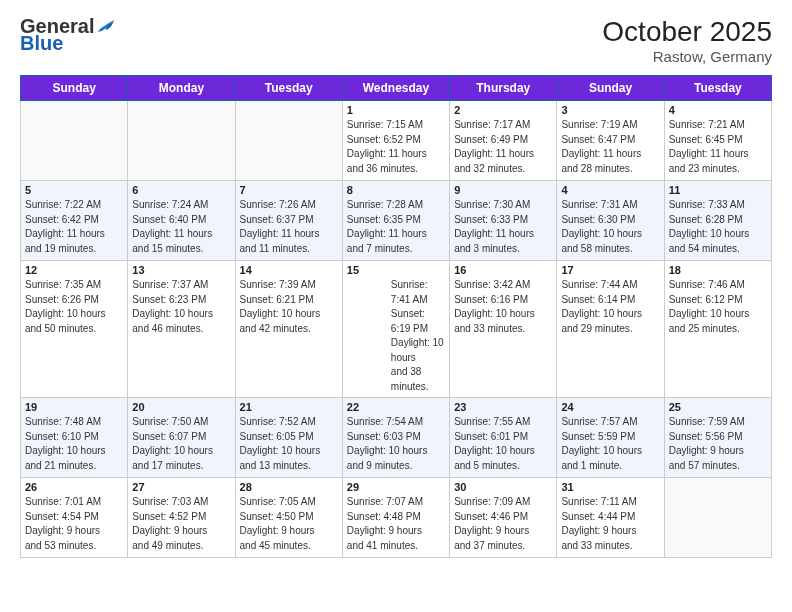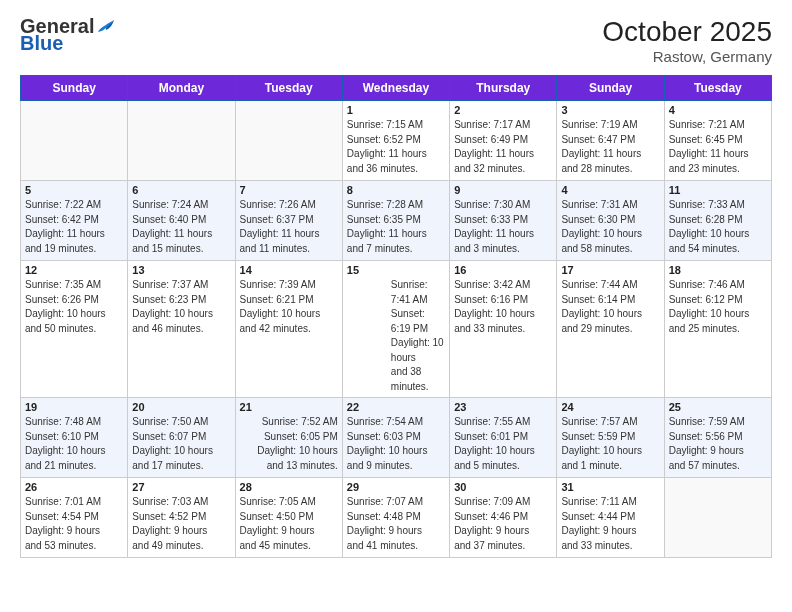--- a/index.html
+++ b/index.html
@@ -269,21 +269,21 @@
           </td>
           <td>
             <span class="day-number">20</span>
             <div class="day-info" style="white-space: pre-line;">Sunrise: 7:50 AM
 Sunset: 6:07 PM
 Daylight: 10 hours
 and 17 minutes.</div>
           </td>
           <td>
             <span class="day-number">21</span>
-            <div class="day-info" style="white-space: pre-line; text-align: right;">Sunrise: 7:52 AM
+            <div class="day-info" style="white-space: pre-line;">Sunrise: 7:52 AM
 Sunset: 6:05 PM
 Daylight: 10 hours
 and 13 minutes.</div>
           </td>
           <td>
             <span class="day-number">22</span>
             <div class="day-info" style="white-space: pre-line;">Sunrise: 7:54 AM
 Sunset: 6:03 PM
 Daylight: 10 hours
 and 9 minutes.</div>

